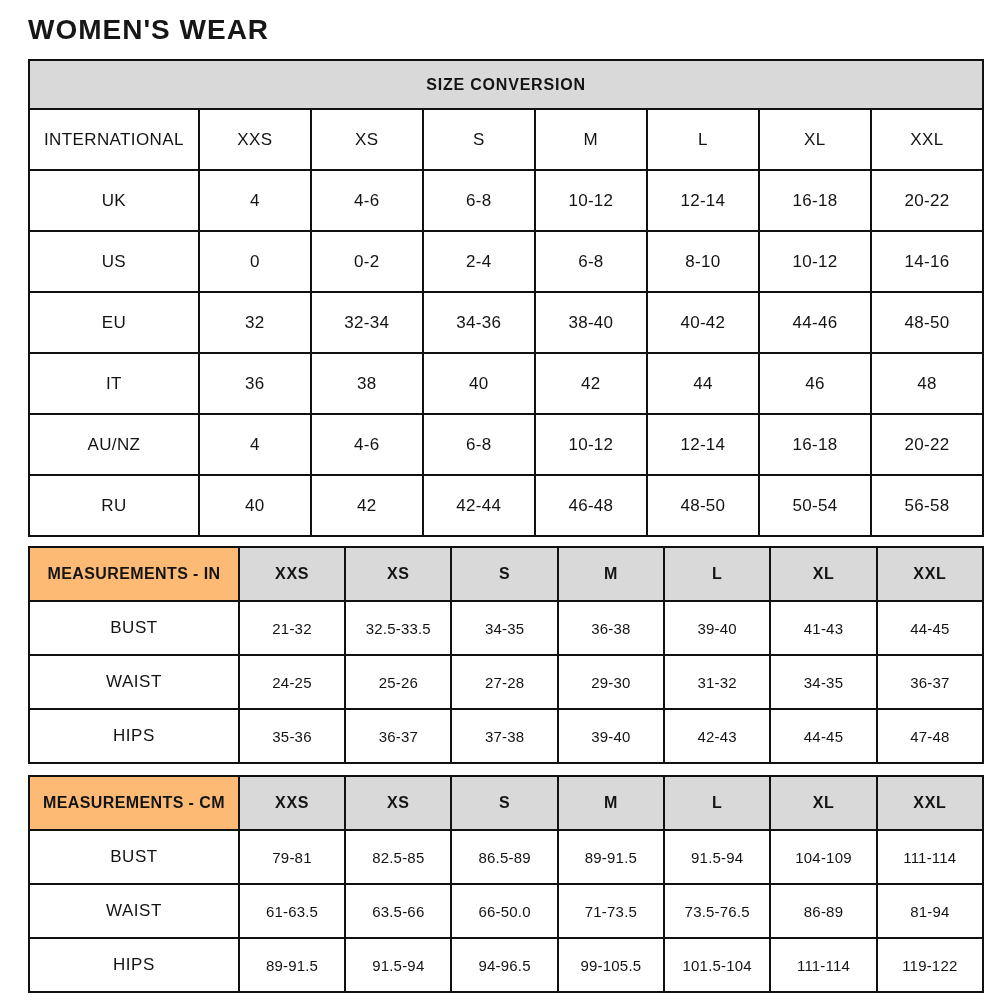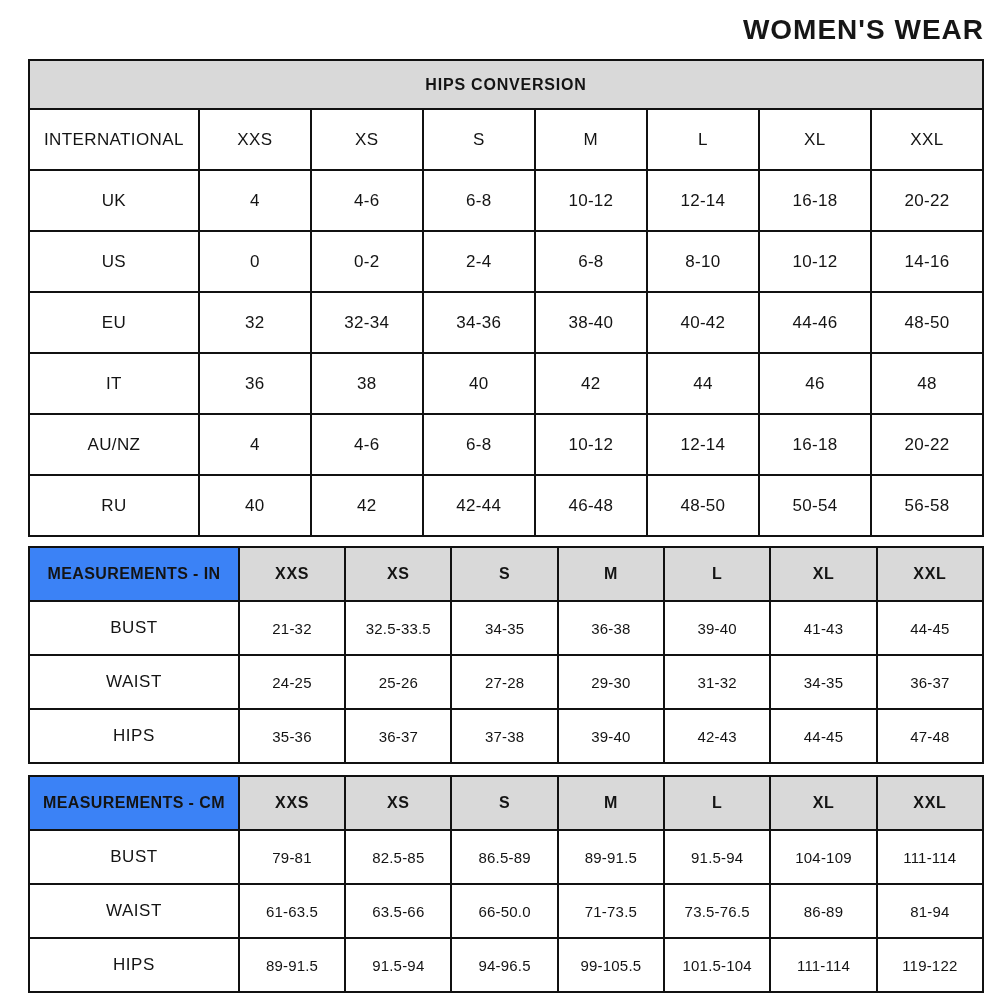--- a/index.html
+++ b/index.html
@@ -4,21 +4,21 @@
 <style>
   html,body{margin:0;padding:0;}
   body{
     width:1000px;height:1000px;background:#ffffff;
     font-family:"Liberation Sans",sans-serif;color:#141414;
     -webkit-font-smoothing:antialiased;
   }
   .page{width:956px;margin:0 0 0 28px;padding-top:12px;}
   .title{
     font-size:28px;font-weight:700;letter-spacing:1px;
-    text-align:right;margin:2px 0 13px 0;color:#161616;
+    text-align:left;margin:2px 0 13px 0;color:#161616;
   }
   table{border-collapse:collapse;table-layout:fixed;width:100%;}
   td{
     border:2px solid #111111;text-align:center;vertical-align:middle;
     padding:0;overflow:hidden;white-space:nowrap;
   }
   
   .t1{margin-bottom:9px;}
   .t1 col.first{width:17.8%;}
   .t1 col.std{width:11.743%;}
@@ -26,21 +26,21 @@
   .t1 tr.caprow{height:49px;}
   .cap{background:#d9d9d9;font-weight:700;font-size:16px;letter-spacing:.8px;}
   .t1 .h{font-size:17px;letter-spacing:.4px;}
   .t1 .lbl{font-size:17px;letter-spacing:.4px;margin-top:12px;}
   .t1 .v{font-size:17px;letter-spacing:.3px;}
   
   .tm col.first{width:22%;}
   .tm col.std{width:11.143%;}
   .tm tr{height:54px;}
   .t2{margin-bottom:11px;}
-  .mh{background:#3b82f6;font-weight:700;font-size:16px;letter-spacing:.4px;}
+  .mh{background:#fdba74;font-weight:700;font-size:16px;letter-spacing:.4px;}
   .sh{background:#d9d9d9;font-weight:700;font-size:16px;letter-spacing:.6px;}
   .tm .lbl{font-size:17px;letter-spacing:.5px;}
   .tm .mv{font-size:15px;letter-spacing:.2px;}
 </style>
 </head>
 <body>
 
 <div class="page">
 
   <h1 class="title">WOMEN'S WEAR</h1>
@@ -51,21 +51,21 @@
         <col class="std">
         <col class="std">
         <col class="std">
         <col class="std">
         <col class="std">
         <col class="std">
         <col class="std">
       </colgroup>
     <tbody>
       <tr class="caprow">
-        <td class="cap" colspan="8">HIPS CONVERSION</td>
+        <td class="cap" colspan="8">SIZE CONVERSION</td>
       </tr>
       <tr>
         <td class="h">INTERNATIONAL</td>
         <td class="h">XXS</td>
         <td class="h">XS</td>
         <td class="h">S</td>
         <td class="h">M</td>
         <td class="h">L</td>
         <td class="h">XL</td>
         <td class="h">XXL</td>

